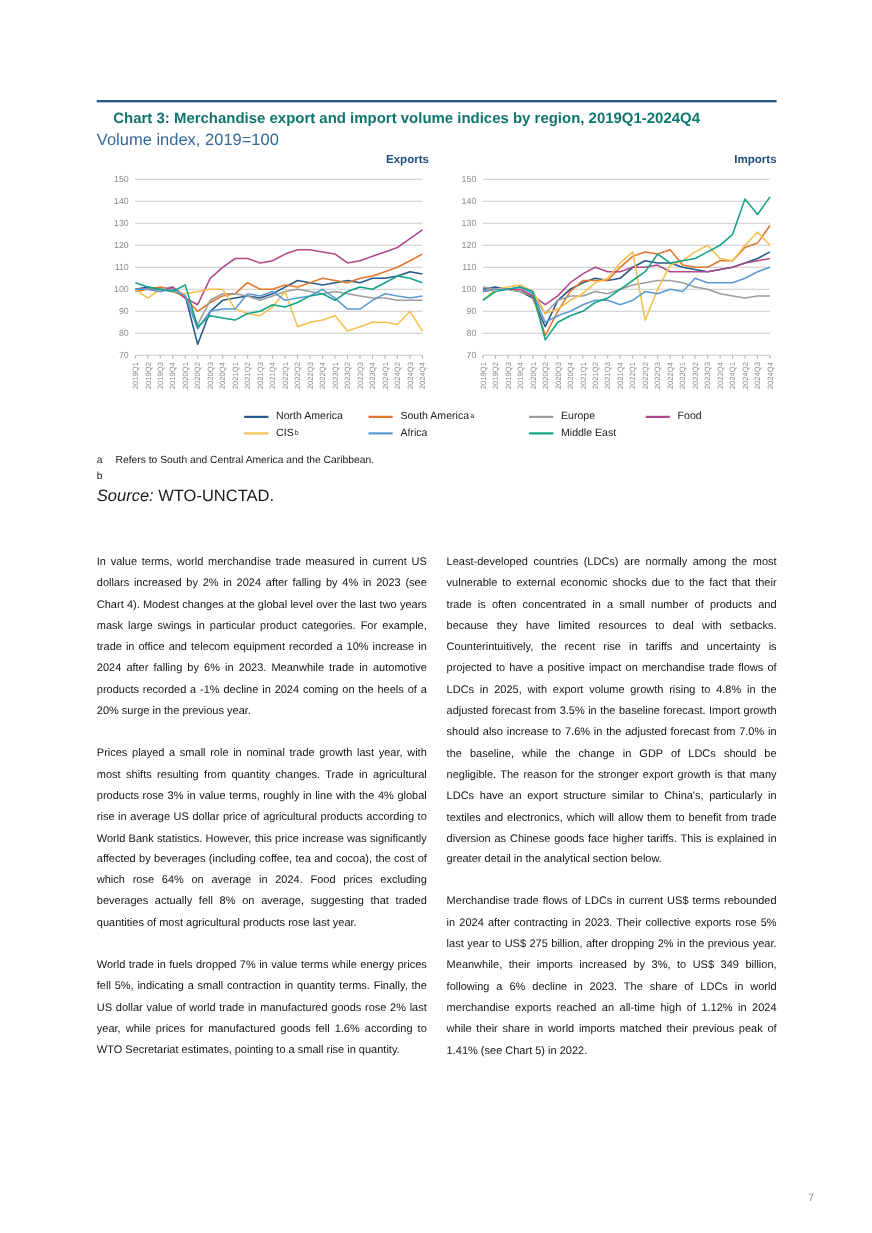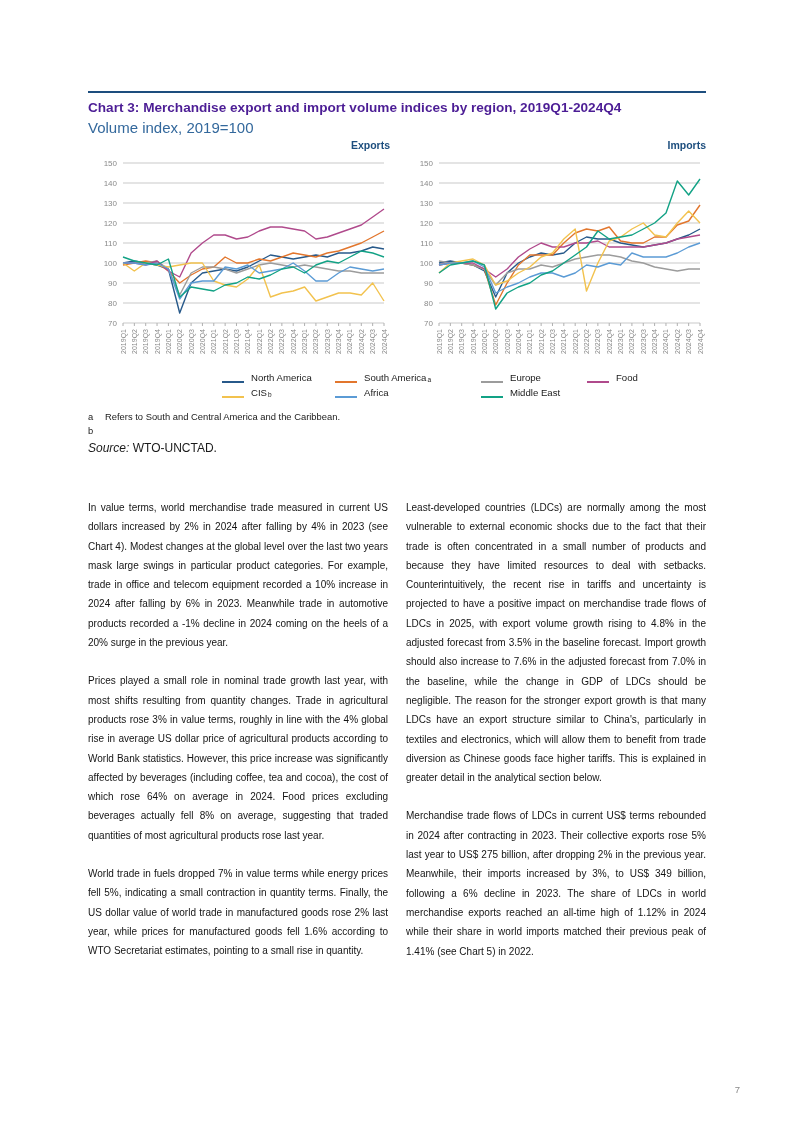--- a/index.html
+++ b/index.html
@@ -1,36 +1,36 @@
 <!DOCTYPE html>
 <html><head>
 <meta charset="utf-8">
 <style>
   html,body{margin:0;padding:0}
   body{width:793px;height:1121px;background:#ffffff;position:relative;
        font-family:"Liberation Sans",sans-serif;color:#141414;overflow:hidden}
   .content{position:absolute;left:88px;top:0;width:618px}
   .figure-rule{margin-top:91px;height:2px;background:#1d4e7e}
-  h1.chart-title{margin:7px 0 0;font-size:13.6px;line-height:15px;color:#4c1d95;font-weight:bold}
+  h1.chart-title{margin:7px 15px 0;font-size:13.6px;line-height:15px;color:#0f766e;font-weight:bold}
   .subtitle{margin-top:4px;font-size:15px;color:#33689c}
   .charts{display:flex;gap:14px;margin-top:3px}
   .chart-panel{width:302px}
   .panel-title{text-align:right;font-size:10.5px;font-weight:bold;color:#1d4e7e;padding-left:28px}
   svg text{font-family:"Liberation Sans",sans-serif}
   .ytick{font-size:8px;fill:#8a8a8a}
   .xtick{font-size:7px;fill:#8a8a8a}
   .legend{display:grid;grid-template-columns:113px 146px 106px auto;margin-left:134px;
           row-gap:4px;font-size:9.6px;color:#1a1a1a;margin-top:7px}
-  .legend-item{display:flex;align-items:flex-end;white-space:nowrap}
+  .legend-item{display:flex;align-items:center;white-space:nowrap}
   .swatch{display:inline-block;width:22px;height:2px;margin-right:7px;flex:none}
   .legend-item sup{font-size:6.5px;vertical-align:super;margin-left:1px}
   .footnotes{margin-top:12px;font-size:9.4px;color:#1a1a1a}
   .fn{display:flex;line-height:13.5px}
   .fn-marker{width:17px;flex:none}
-  .source{margin-top:4px;font-size:12px}
+  .source{margin-top:4px;font-size:15px}
   .source-label{font-style:italic}
   .columns{display:flex;gap:18px;margin-top:43px}
   .col{width:300px}
   .col p{margin:0 0 19px;font-size:10px;line-height:19.3px;text-align:justify;color:#141414}
   .page-number{position:absolute;right:53px;bottom:26px;font-size:9.5px;color:#8a8a8a}
 </style>
 </head>
 <body>
 
 <div class="content">

